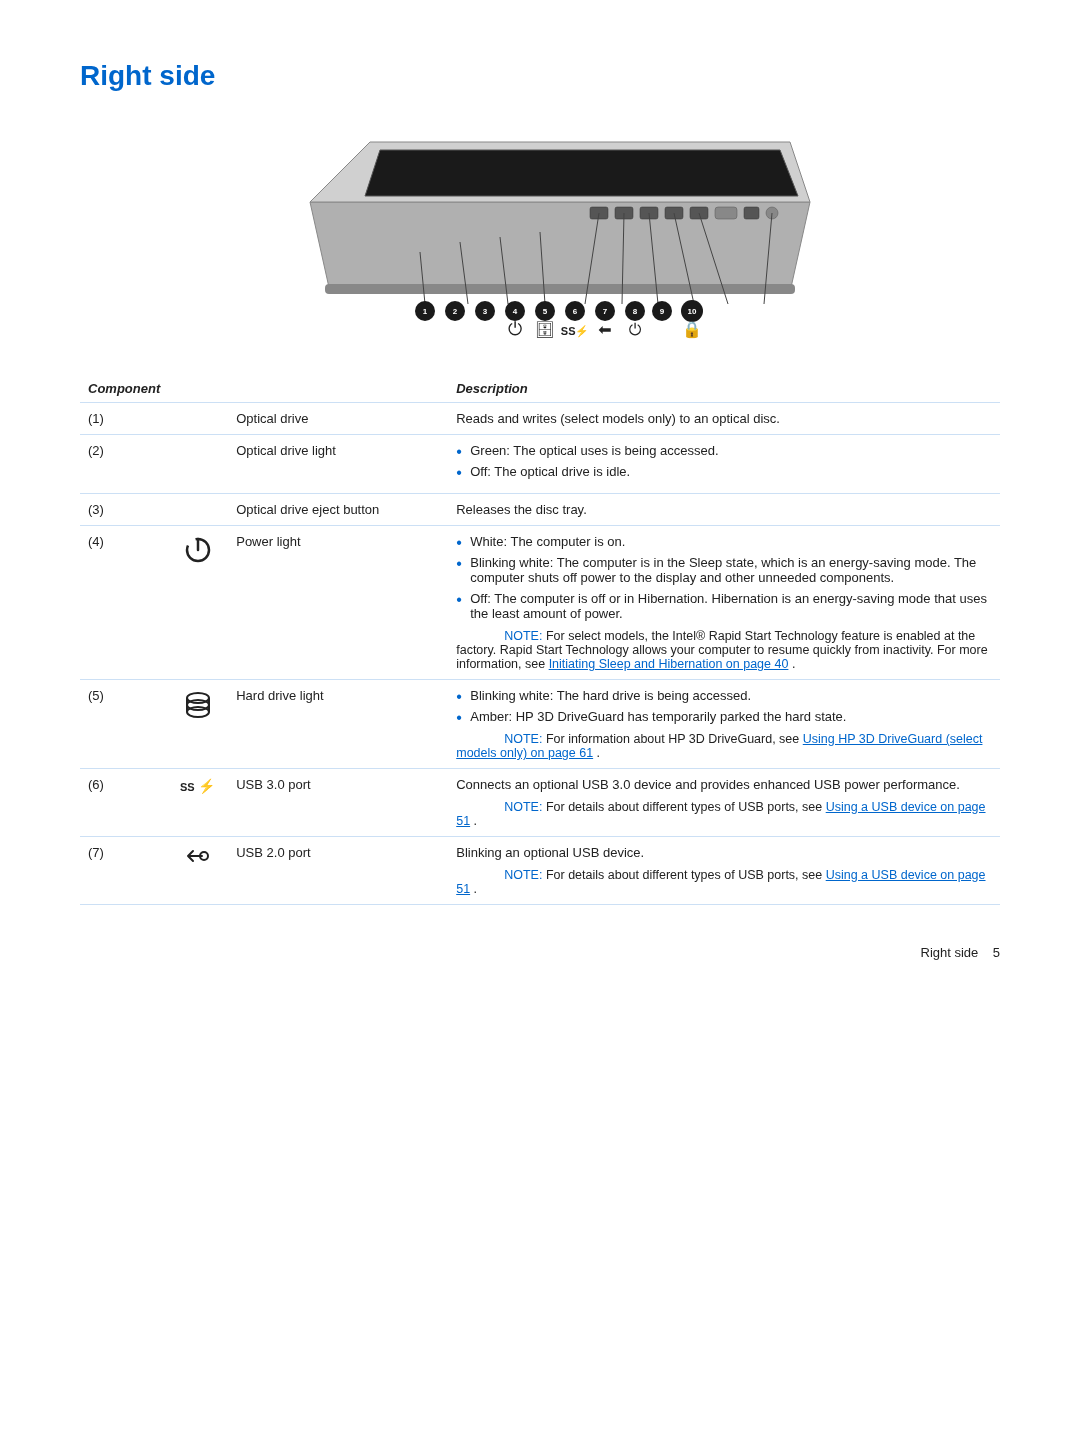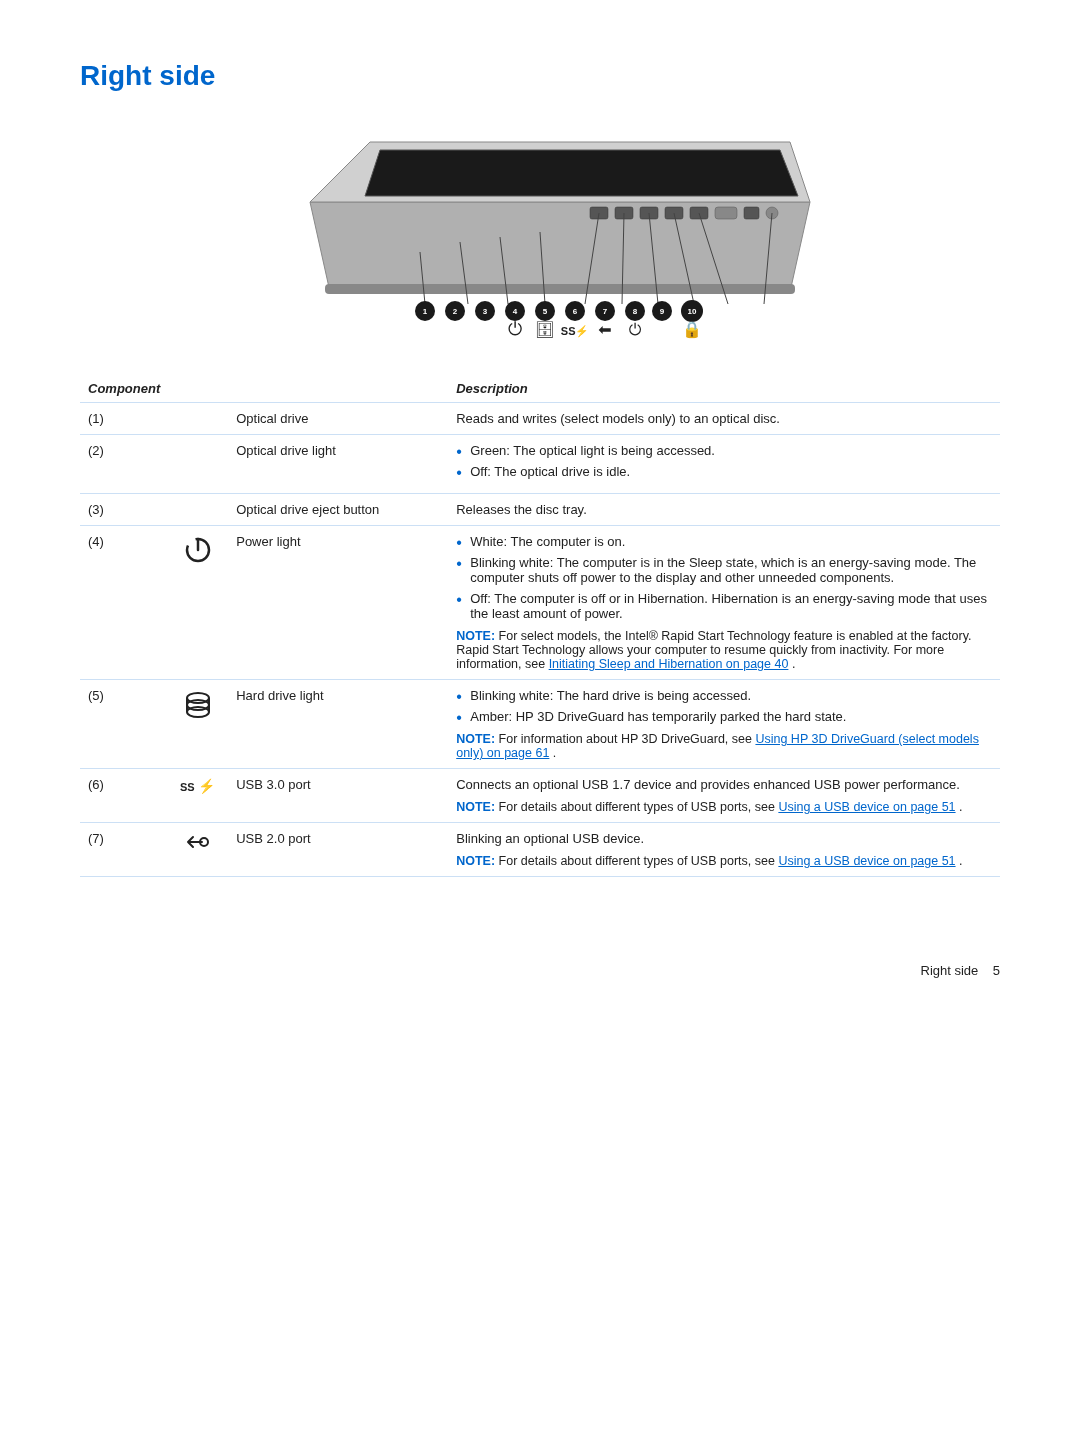--- a/index.html
+++ b/index.html
@@ -82,33 +82,34 @@
       font-size: 16px;
       line-height: 1;
       top: 1px;
     }
     .note-text {
       font-size: 12.5px;
       color: #222;
       margin-top: 8px;
     }
     .note-label {
-      font-weight: bold;
+      font-weight: normal;
       color: #0066cc;
+      margin-left: 48px;
     }
     .link-text {
       color: #0066cc;
       text-decoration: underline;
       cursor: pointer;
     }
     .footer-row {
       display: flex;
       justify-content: space-between;
       align-items: center;
-      margin-top: 86px;
+      margin-top: 40px;
       font-size: 13px;
       color: #222;
     }
     .port-number {
       fill: #fff;
       font-size: 8px;
       font-weight: bold;
       text-anchor: middle;
       dominant-baseline: central;
     }
@@ -219,21 +220,21 @@
         <td class="col-icon icon-cell"></td>
         <td class="col-name">Optical drive</td>
         <td class="col-desc"><span>Reads and writes (select models only) to an optical disc.</span></td>
       </tr>
       <tr>
         <td class="col-num">(2)</td>
         <td class="col-icon icon-cell"></td>
         <td class="col-name">Optical drive light</td>
         <td class="col-desc">
           <ul class="bullet-list">
-            <li>Green: The optical light is being accessed.</li>
+            <li>Green: The optical uses is being accessed.</li>
             <li>Off: The optical drive is idle.</li>
           </ul>
         </td>
       </tr>
       <tr>
         <td class="col-num">(3)</td>
         <td class="col-icon icon-cell"></td>
         <td class="col-name">Optical drive eject button</td>
         <td class="col-desc"><span>Releases the disc tray.</span></td>
       </tr>
@@ -283,21 +284,21 @@
       </p>
         </td>
       </tr>
       <tr>
         <td class="col-num">(6)</td>
         <td class="col-icon icon-cell"><svg width="36" height="22" viewBox="0 0 36 22" fill="none">
       <text x="0" y="14" font-size="11" font-weight="bold" fill="#222" font-family="Arial">SS</text>
       <text x="18" y="14" font-size="14" fill="#222" font-family="Arial">⚡</text>
     </svg></td>
         <td class="col-name">USB 3.0 port</td>
-        <td class="col-desc"><span>Connects an optional USB 1.7 device and provides enhanced USB power performance.</span><p class="note-text">
+        <td class="col-desc"><span>Connects an optional USB 3.0 device and provides enhanced USB power performance.</span><p class="note-text">
         <span class="note-label">NOTE:</span>
         <span>For details about different types of USB ports, see </span>
         <a class="link-text">Using a USB device on page 51</a>
         <span>.</span>
       </p></td>
       </tr>
       <tr>
         <td class="col-num">(7)</td>
         <td class="col-icon icon-cell"><svg width="32" height="22" viewBox="0 0 32 22" fill="none">
       <path d="M20 11 L6 11 M6 11 L11 6 M6 11 L11 16" stroke="#222" stroke-width="2" stroke-linecap="round" stroke-linejoin="round"></path>

